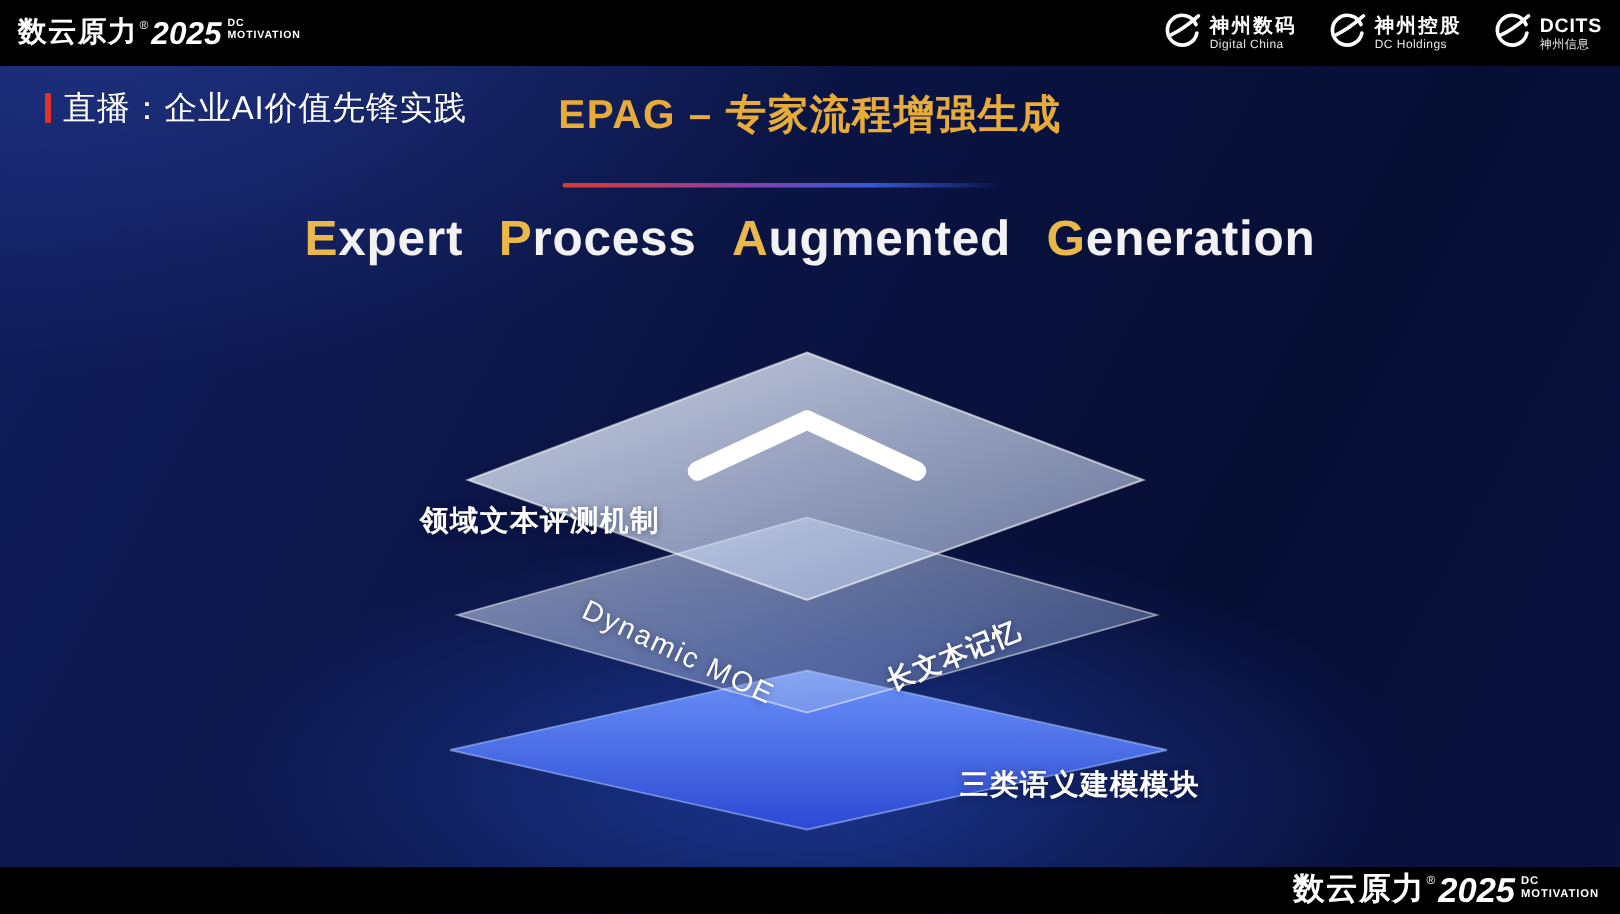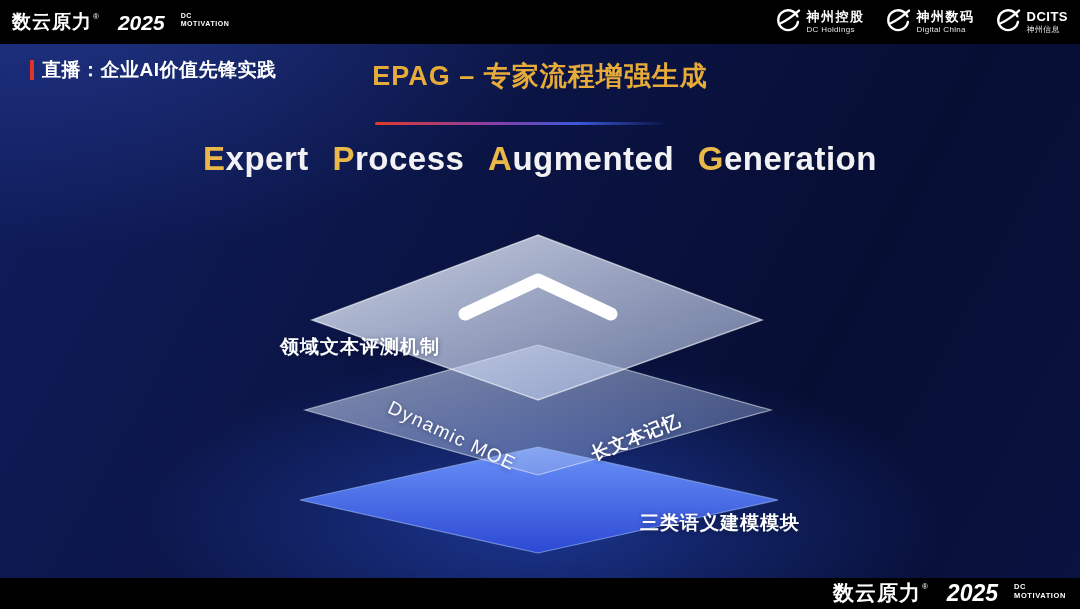--- a/index.html
+++ b/index.html
@@ -27,38 +27,38 @@
     position: absolute; left: 0; right: 0; bottom: 0; height: 31px;
     background: #000;
     display: flex; align-items: center; justify-content: flex-end;
     padding: 0 14px;
   }
 
   
   .brand { display: flex; color: #fff; line-height: 1; }
   .brand-name { font-size: 19px; font-weight: bold; letter-spacing: 1px; }
   .brand-reg  { font-size: 8px; align-self: flex-start; margin: 1px 1px 0 1px; }
-  .brand-year { font-size: 21px; font-weight: bold; font-style: italic; margin-left: 18px; }
+  .brand-year { font-size: 21px; font-weight: bold; font-style: italic; margin-left: 1px; }
   .brand-tag  { display: flex; flex-direction: column; font-size: 7px; letter-spacing: 0.6px;
-                line-height: 1.2; margin-left: 16px; padding-bottom: 1px; font-weight: bold; }
+                line-height: 1.2; margin-left: 4px; padding-bottom: 1px; font-weight: bold; }
   .footer-brand .brand-name { font-size: 21px; }
   .footer-brand .brand-year { font-size: 23px; }
   .footer-brand .brand-tag  { font-size: 7.5px; }
 
   
   .partners { display: flex; align-items: center; gap: 20px; }
   .partner { display: flex; align-items: center; gap: 6px; color: #fff; }
   .partner-text { display: flex; flex-direction: column; line-height: 1.25; }
   .partner-title { font-size: 13px; font-weight: bold; letter-spacing: 1.5px; }
   .partner-title.latin { letter-spacing: 0.5px; }
   .partner-sub { font-size: 8px; opacity: 0.9; letter-spacing: 0.3px; }
 
   
   .live { position: absolute; left: 10px; top: 57px; display: flex; align-items: center;
-          color: #fff; font-size: 19px; font-weight: bold; letter-spacing: 0.5px; padding-left: 20px; }
+          color: #fff; font-size: 22px; font-weight: normal; letter-spacing: 0.5px; padding-left: 20px; }
   .live-bar { width: 4px; height: 20px; background: #e0342b; margin-right: 8px; border-radius: 1px; }
 
   
   .heading {
     position: absolute; top: 58px; left: 50%; transform: translateX(-50%);
     white-space: nowrap; color: #e6ab38; font-size: 27px; font-weight: bold; letter-spacing: 1px;
   }
   .divider {
     position: absolute; top: 122px; left: 375px; width: 290px; height: 3px; border-radius: 2px;
     background: linear-gradient(90deg, #e03a2c 0%, #8a3fa8 40%, #3a58d8 70%, rgba(40,70,180,0.05) 100%);
@@ -102,35 +102,35 @@
     <div class="partners">
 
       <div class="partner">
         <span>
           <svg viewBox="0 0 32 32" width="26" height="26">
             <path d="M27.5 11.5 A12.2 12.2 0 1 0 28.2 18.5" fill="none" stroke="#fff" stroke-width="3" stroke-linecap="round"></path>
             <path d="M7 20 C14 17 22 11 29.5 4.5" fill="none" stroke="#fff" stroke-width="3" stroke-linecap="round"></path>
           </svg>
         </span>
         <span class="partner-text">
-          <span class="partner-title">神州控股</span>
-          <span class="partner-sub">DC Holdings</span>
+          <span class="partner-title">神州数码</span>
+          <span class="partner-sub">Digital China</span>
         </span>
       </div>
 
       <div class="partner">
         <span>
           <svg viewBox="0 0 32 32" width="26" height="26">
             <path d="M27.5 11.5 A12.2 12.2 0 1 0 28.2 18.5" fill="none" stroke="#fff" stroke-width="3" stroke-linecap="round"></path>
             <path d="M7 20 C14 17 22 11 29.5 4.5" fill="none" stroke="#fff" stroke-width="3" stroke-linecap="round"></path>
           </svg>
         </span>
         <span class="partner-text">
-          <span class="partner-title">神州数码</span>
-          <span class="partner-sub">Digital China</span>
+          <span class="partner-title">神州控股</span>
+          <span class="partner-sub">DC Holdings</span>
         </span>
       </div>
 
       <div class="partner">
         <span>
           <svg viewBox="0 0 32 32" width="26" height="26">
             <path d="M27.5 11.5 A12.2 12.2 0 1 0 28.2 18.5" fill="none" stroke="#fff" stroke-width="3" stroke-linecap="round"></path>
             <path d="M7 20 C14 17 22 11 29.5 4.5" fill="none" stroke="#fff" stroke-width="3" stroke-linecap="round"></path>
           </svg>
         </span>

